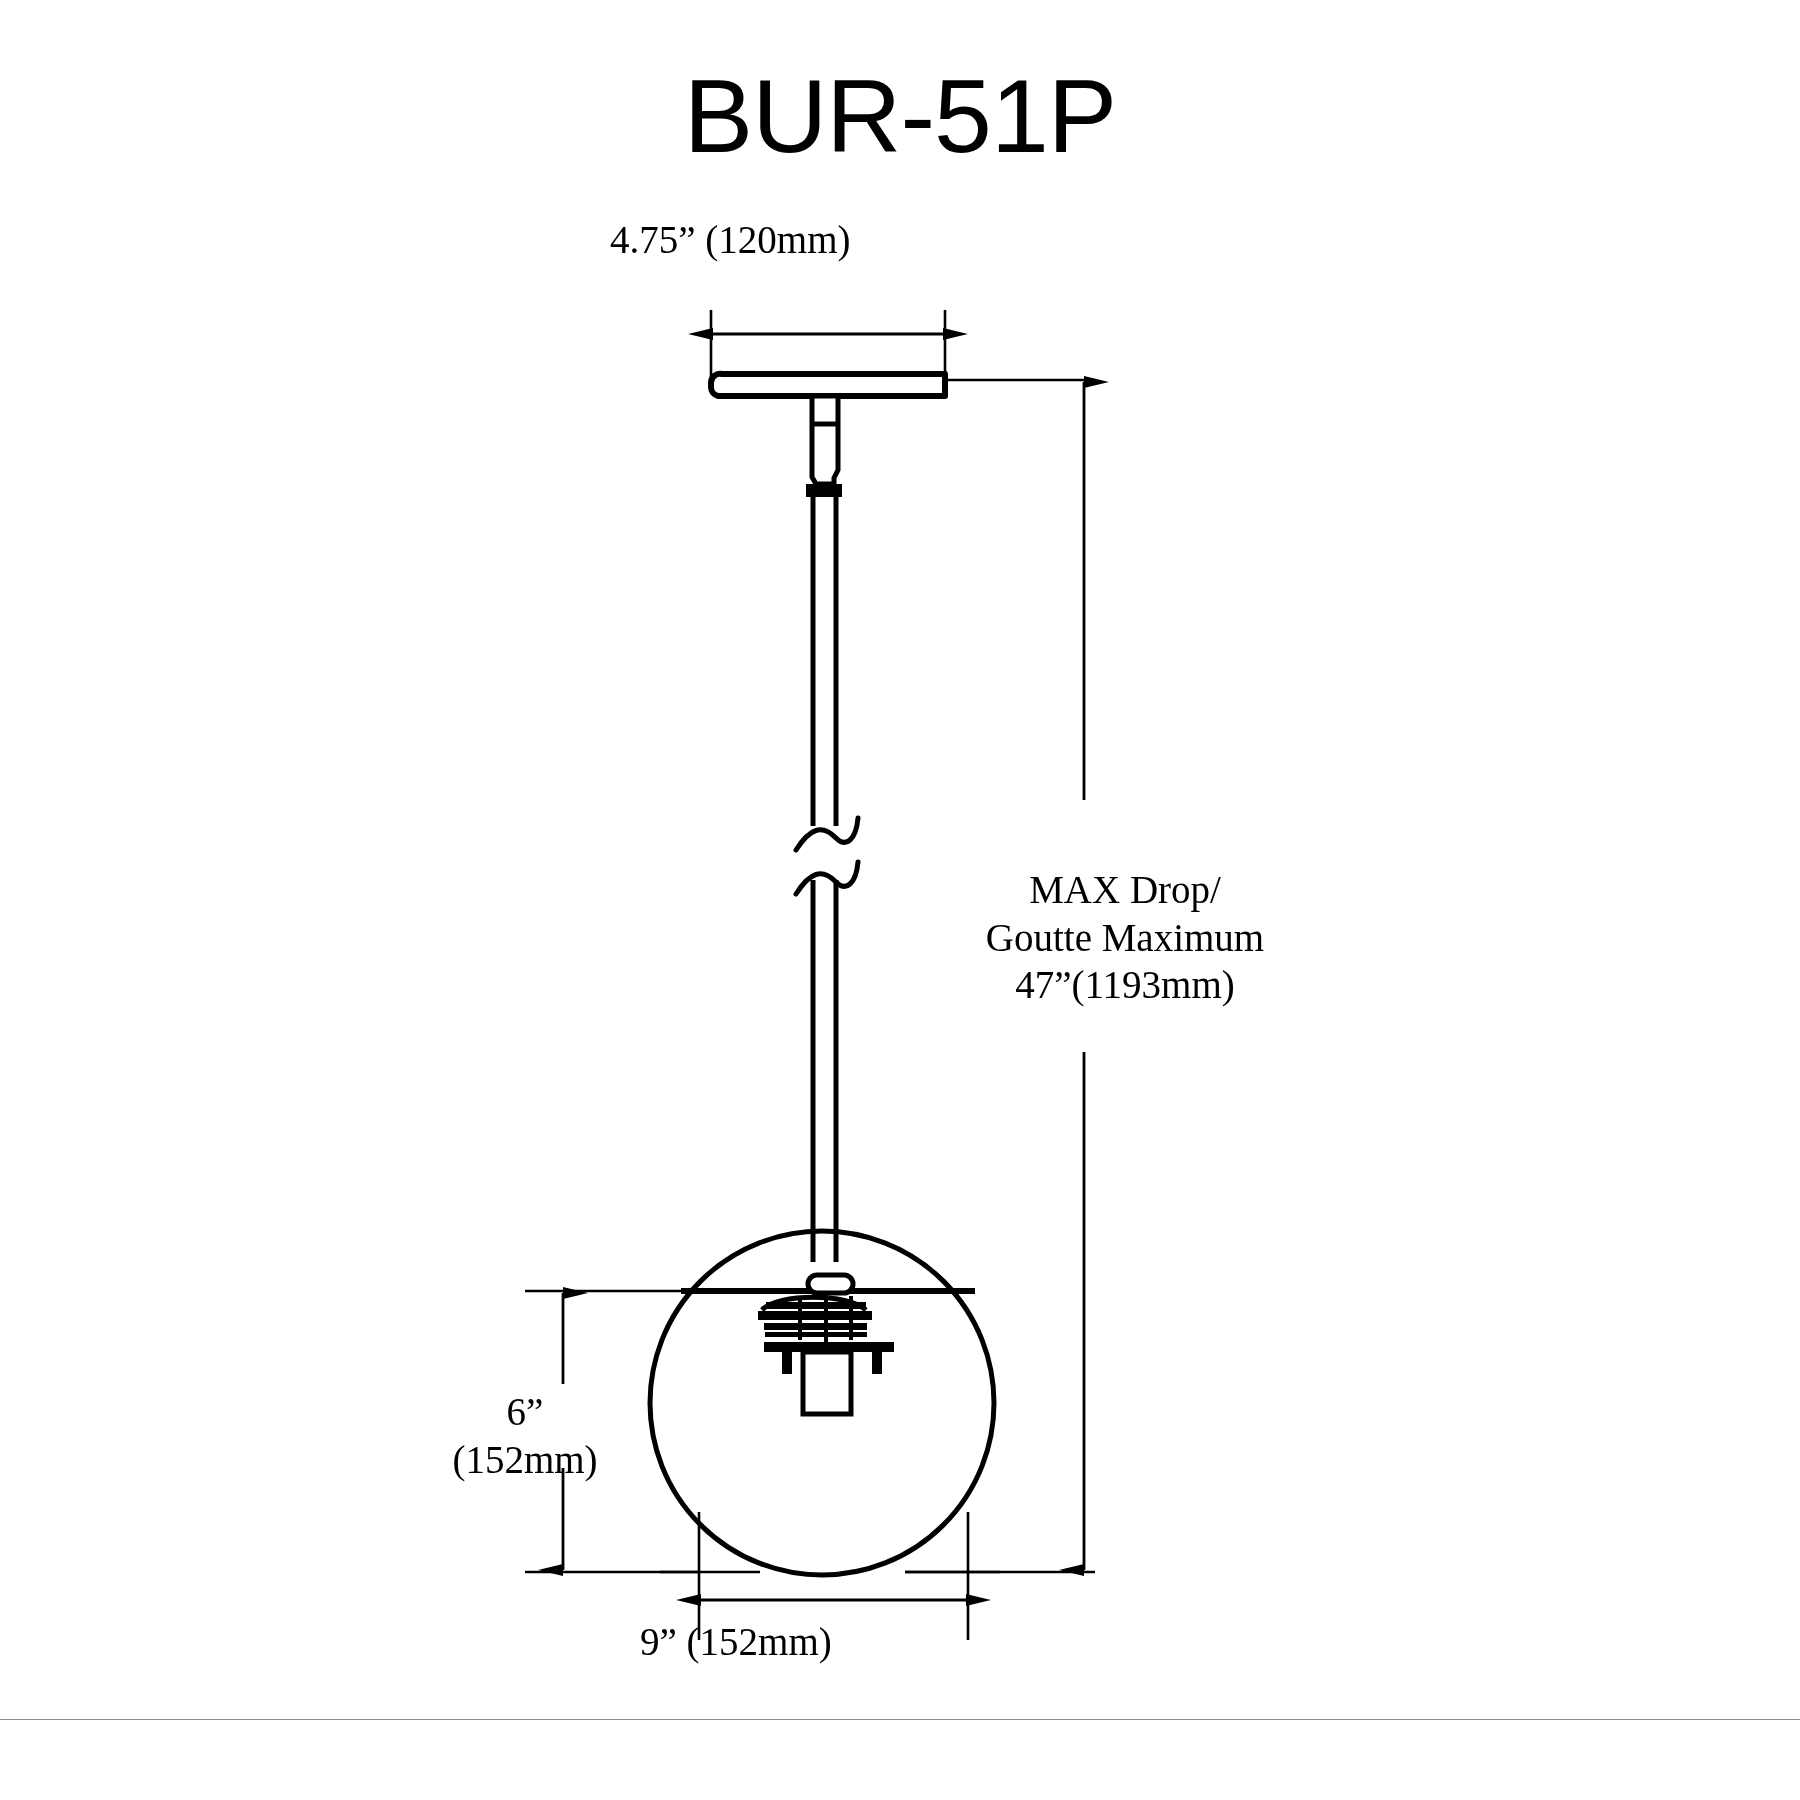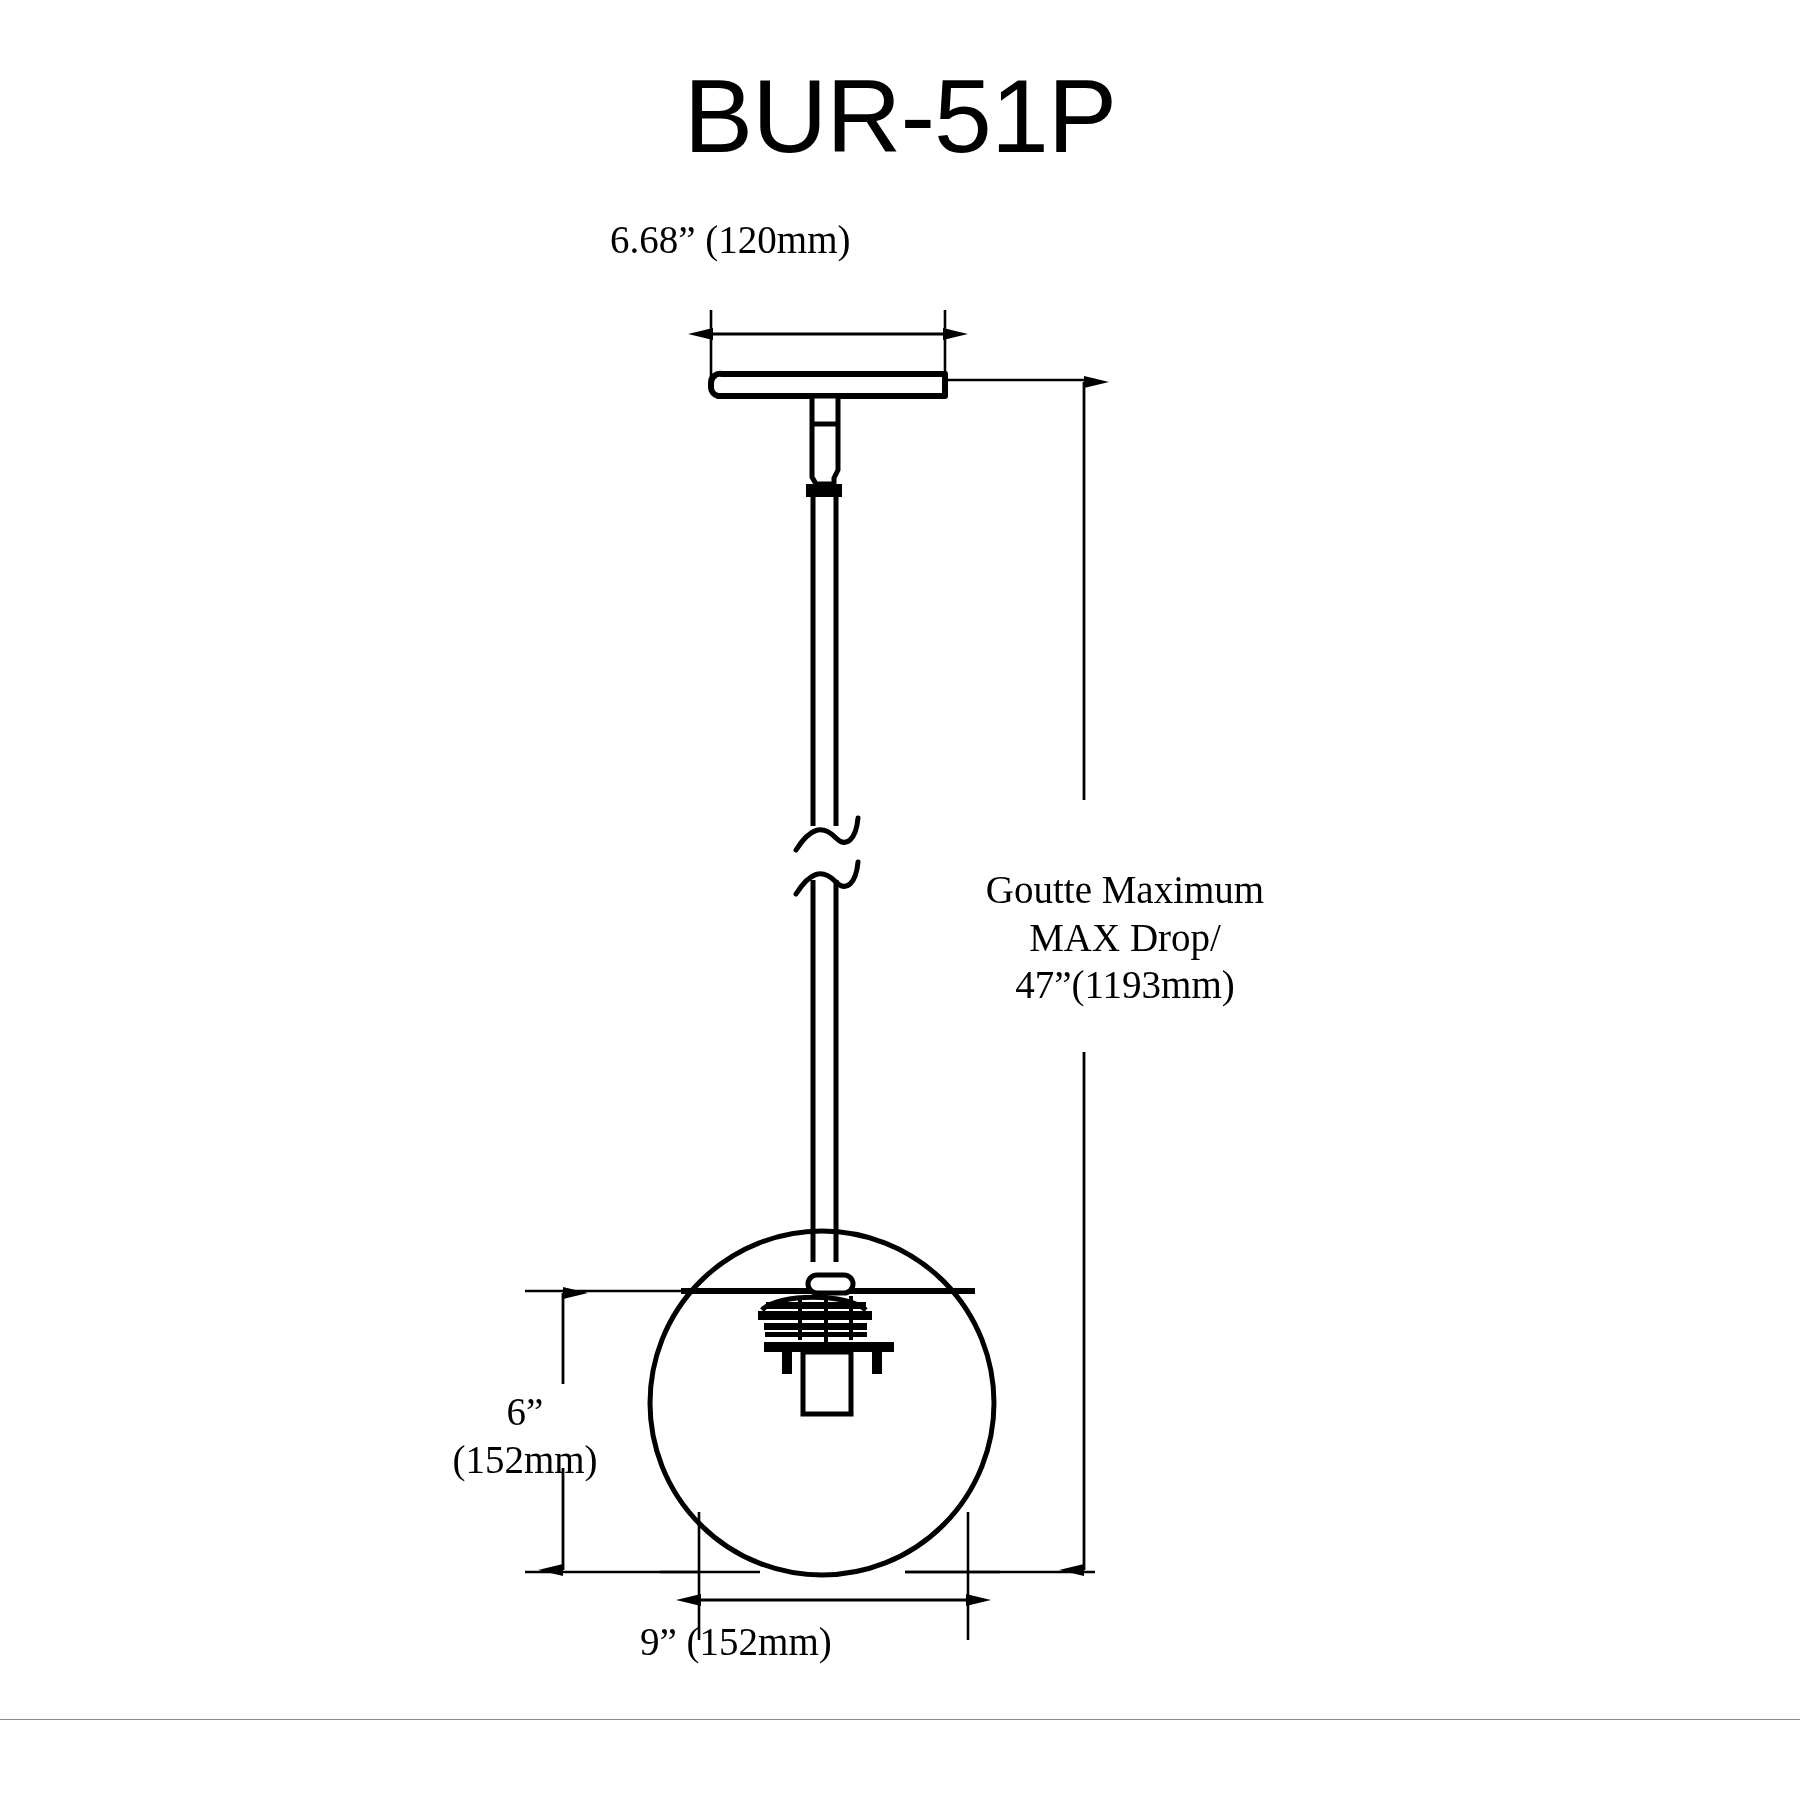--- a/index.html
+++ b/index.html
@@ -226,25 +226,25 @@
       <line x1="968" y1="1512" x2="968" y2="1640" stroke="#000" stroke-width="2.6"></line>
 
       <line x1="701" y1="1600" x2="966" y2="1600" stroke="#000" stroke-width="2.8" marker-start="url(#arrowL)" marker-end="url(#arrowR)"></line>
 
       <line x1="660" y1="1572" x2="760" y2="1572" stroke="#000" stroke-width="2.6"></line>
       <line x1="905" y1="1572" x2="1000" y2="1572" stroke="#000" stroke-width="2.6"></line>
     </g>
 
   </svg>
 
-  <div class="dim-label" id="dim-top-label">6.68” (120mm)</div>
+  <div class="dim-label" id="dim-top-label">4.75” (120mm)</div>
 
   <div class="dim-label" id="dim-drop-label">
+    <div>MAX Drop/</div>
     <div>Goutte Maximum</div>
-    <div>MAX Drop/</div>
     <div>47”(1193mm)</div>
   </div>
 
   <div class="dim-label" id="dim-globe-height-label">
     <div>6”</div>
     <div>(152mm)</div>
   </div>
 
   <div class="dim-label" id="dim-globe-width-label">9” (152mm)</div>
 

